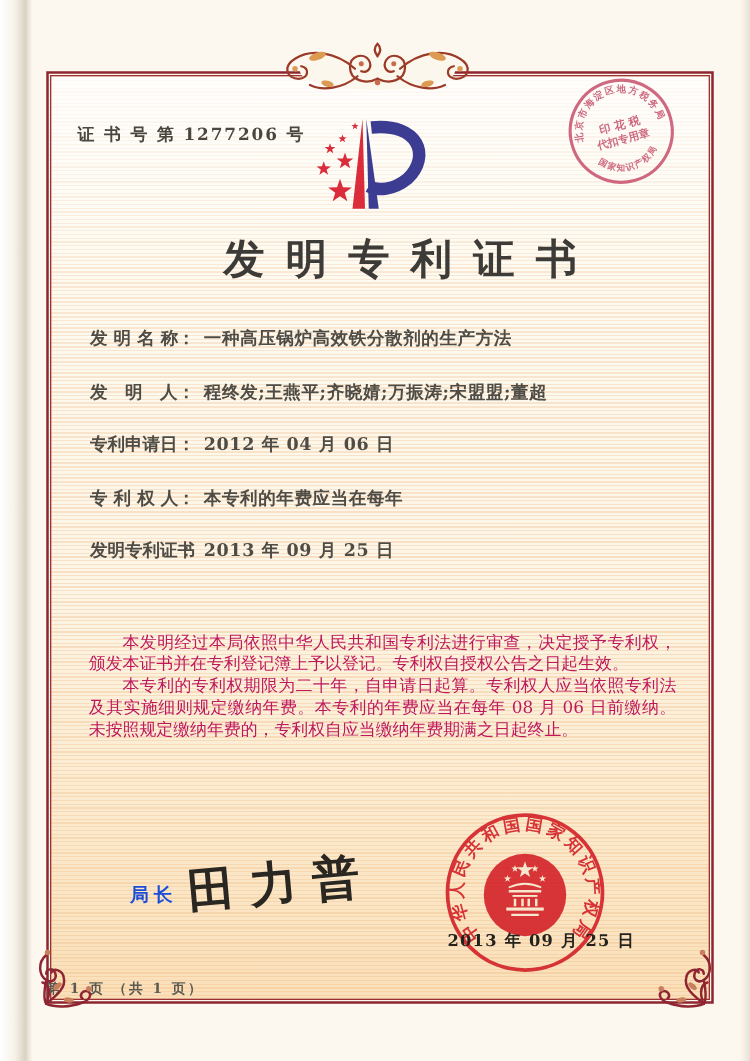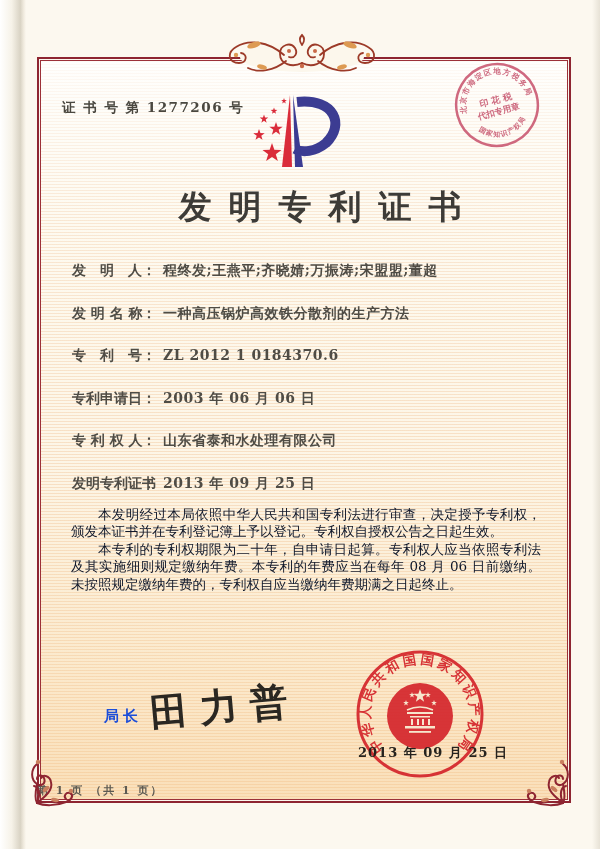--- a/index.html
+++ b/index.html
@@ -22,21 +22,21 @@
   .abs{position:absolute;}
   .cert-number{left:62px;top:99px;font-size:13.5px;color:#4a473f;letter-spacing:1.5px;font-weight:600;}
   .logo{left:240px;top:88px;width:105px;height:84px;}
   .title{left:37px;width:566px;top:185px;text-align:center;font-size:33px;font-weight:700;
     color:#3d3b37;letter-spacing:17px;text-indent:17px;}
   .fields{left:72px;top:262px;width:478px;}
   .field{height:14px;margin-bottom:28.5px;font-size:14px;font-weight:600;color:#4f4c45;white-space:nowrap;}
   .f-label{display:inline-block;width:70px;text-align:justify;text-align-last:justify;vertical-align:top;}
   .f-colon{display:inline-block;vertical-align:top;}
   .f-value{display:inline-block;margin-left:7px;vertical-align:top;letter-spacing:0.5px;}
-  .paras{left:71px;top:506px;width:470px;font-size:13.5px;line-height:17.4px;color:#0f172a;text-align:justify;}
+  .paras{left:71px;top:506px;width:470px;font-size:13.5px;line-height:17.4px;color:#be185d;text-align:justify;}
   .paras p{margin:0;text-indent:2em;font-weight:500;}
   .signer-title{left:104px;top:707px;font-size:15px;font-weight:700;color:#1d4ed8;letter-spacing:4px;}
   .signature{left:150px;top:688px;font-size:38px;font-weight:600;color:#2a2722;letter-spacing:12px;
     transform:rotate(-5deg);transform-origin:left center;}
   .seal{left:352px;top:646px;width:136px;height:136px;opacity:0.92;}
   .seal-date{left:358px;top:744px;width:130px;font-size:13px;font-weight:700;color:#25221d;letter-spacing:1px;white-space:nowrap;}
   .stamp{left:452px;top:60px;width:90px;height:90px;transform:rotate(-15deg);opacity:0.85;}
   .footer{left:37px;top:783px;width:470px;text-align:left;font-size:11px;color:#5d5a52;letter-spacing:2px;font-weight:600;}
   svg{display:block;}
 </style>
@@ -93,33 +93,30 @@
       <use href="#star" transform="translate(24,30) scale(4.5)"></use>
       <use href="#star" transform="translate(34,22) scale(3.5)"></use>
       <use href="#star" transform="translate(44,12) scale(3)"></use>
     </g>
   </svg>
 
   <div class="abs title">发明专利证书</div>
 
   <div class="abs fields">
     <div class="field">
+      <span class="f-label">发 明 名 称</span><span class="f-colon">：</span><span class="f-value">一种高压锅炉高效铁分散剂的生产方法</span>
+    </div>
+    <div class="field">
       <span class="f-label">发 明 人</span><span class="f-colon">：</span><span class="f-value">程终发;王燕平;齐晓婧;万振涛;宋盟盟;董超</span>
     </div>
     <div class="field">
-      <span class="f-label">发 明 名 称</span><span class="f-colon">：</span><span class="f-value">一种高压锅炉高效铁分散剂的生产方法</span>
-    </div>
-    <div class="field">
-      <span class="f-label">专 利 号</span><span class="f-colon">：</span><span class="f-value">ZL 2012 1 0184370.6</span>
-    </div>
-    <div class="field">
-      <span class="f-label">专利申请日</span><span class="f-colon">：</span><span class="f-value">2003 年 06 月 06 日</span>
-    </div>
-    <div class="field">
-      <span class="f-label">专 利 权 人</span><span class="f-colon">：</span><span class="f-value">山东省泰和水处理有限公司</span>
+      <span class="f-label">专利申请日</span><span class="f-colon">：</span><span class="f-value">2012 年 04 月 06 日</span>
+    </div>
+    <div class="field">
+      <span class="f-label">专 利 权 人</span><span class="f-colon">：</span><span class="f-value">本专利的年费应当在每年</span>
     </div>
     <div class="field">
       <span class="f-label">发明专利证书</span><span class="f-colon">：</span><span class="f-value">2013 年 09 月 25 日</span>
     </div>
   </div>
 
   <div class="abs paras">
     <p>本发明经过本局依照中华人民共和国专利法进行审查，决定授予专利权，颁发本证书并在专利登记簿上予以登记。专利权自授权公告之日起生效。</p>
     <p>本专利的专利权期限为二十年，自申请日起算。专利权人应当依照专利法及其实施细则规定缴纳年费。本专利的年费应当在每年 08 月 06 日前缴纳。未按照规定缴纳年费的，专利权自应当缴纳年费期满之日起终止。</p>
   </div>

